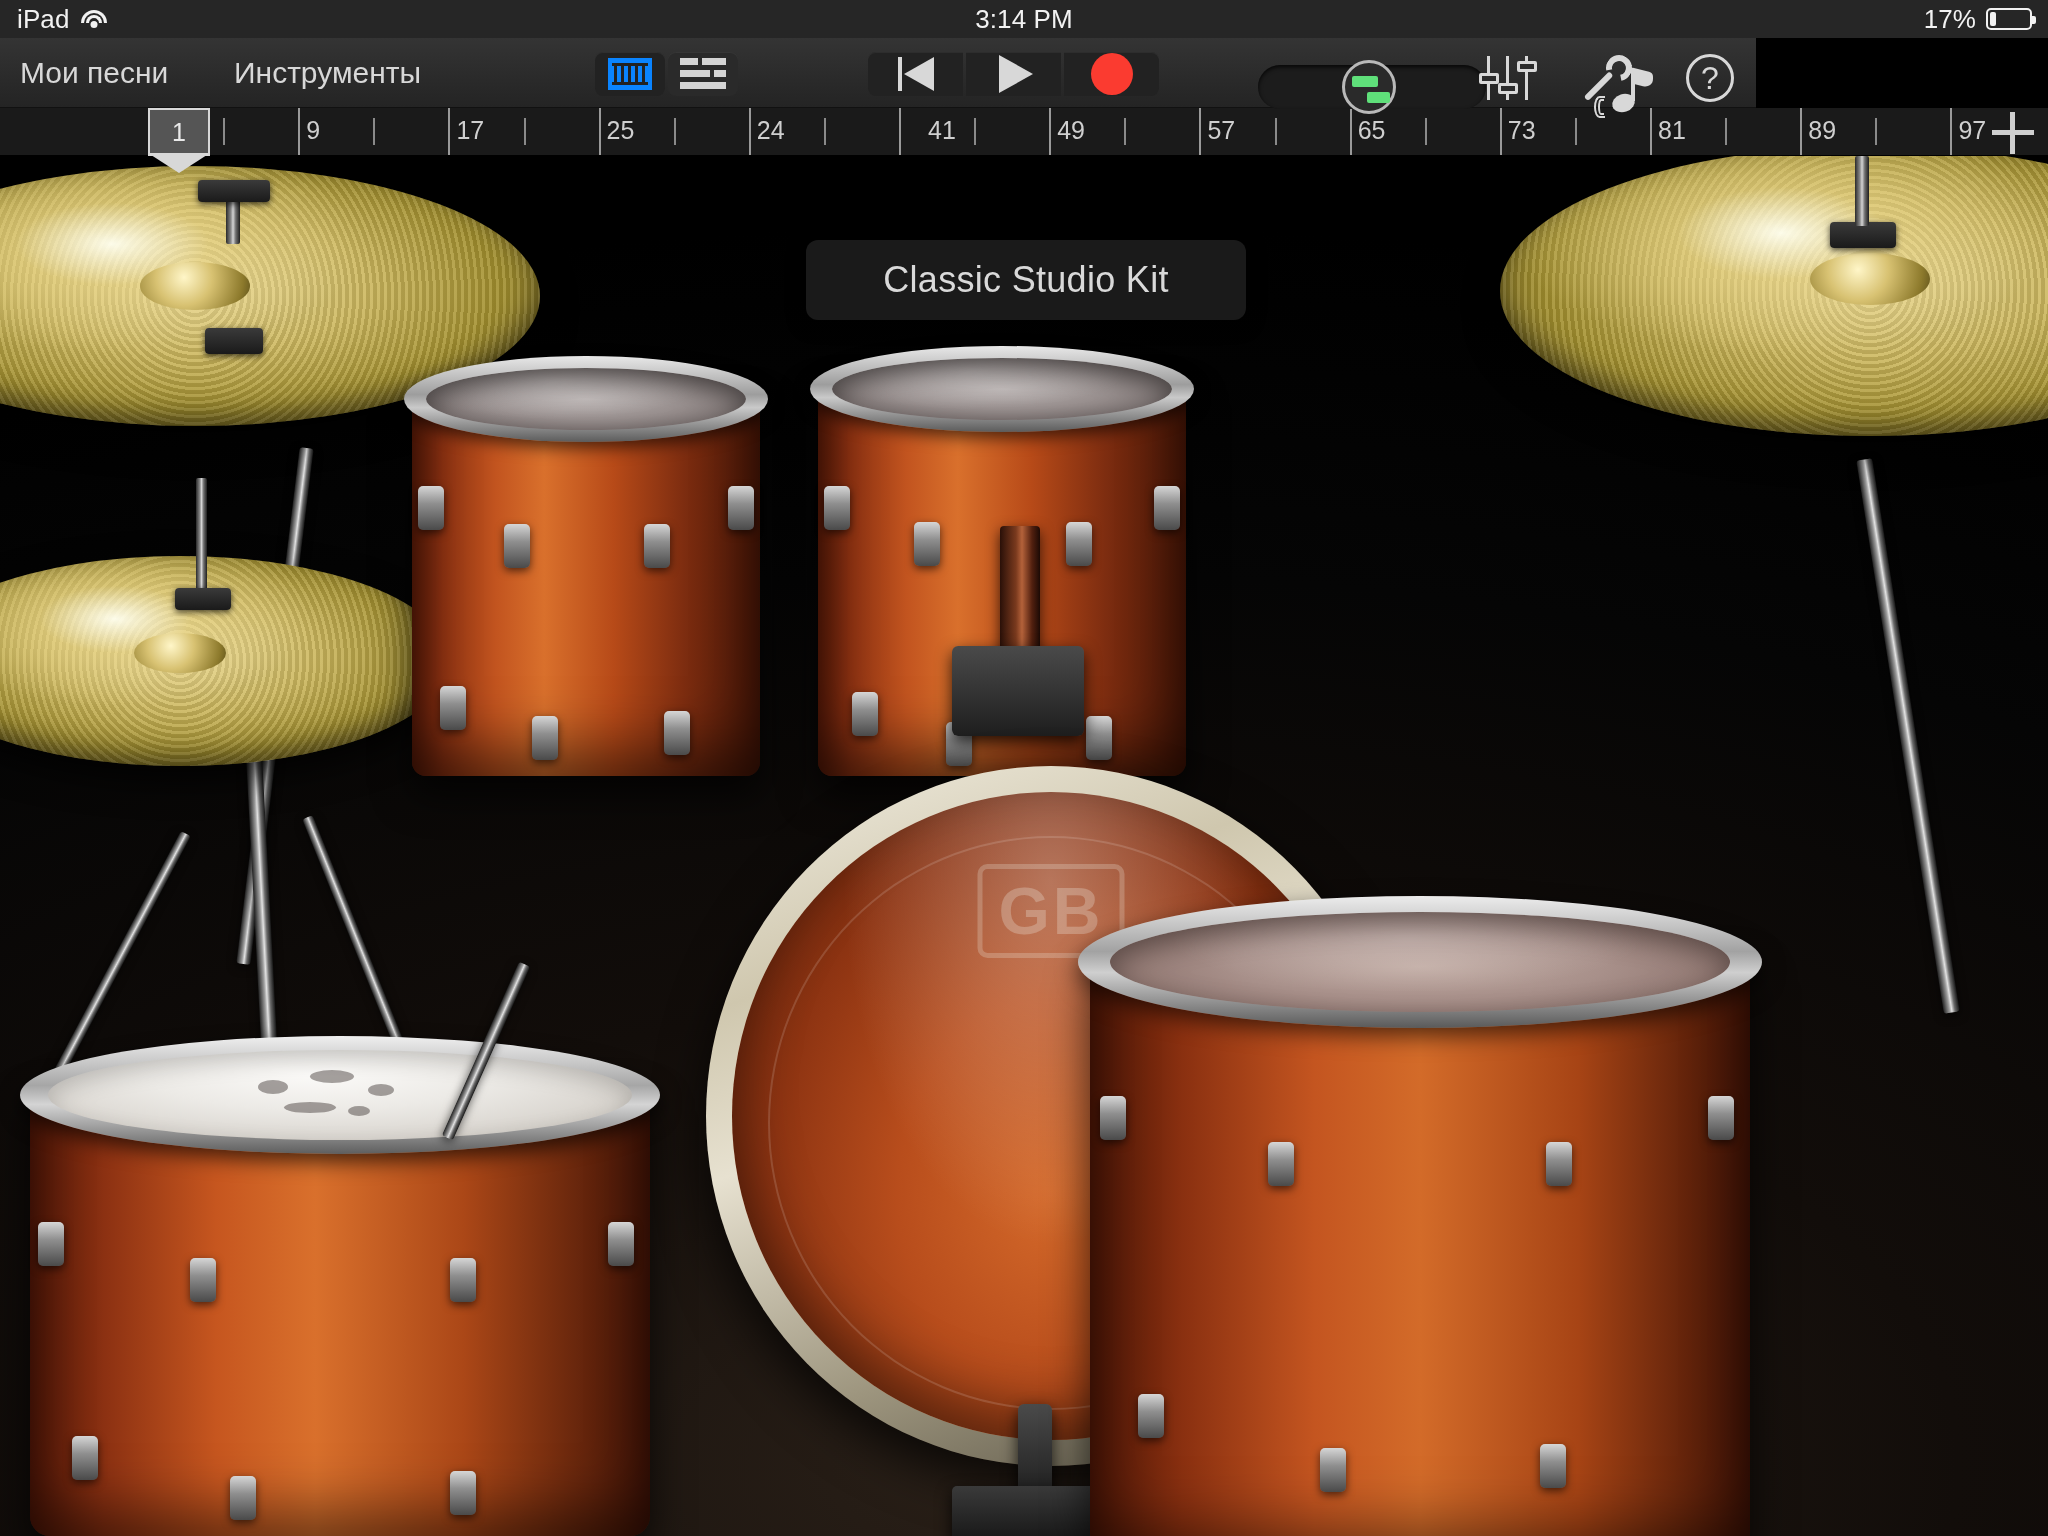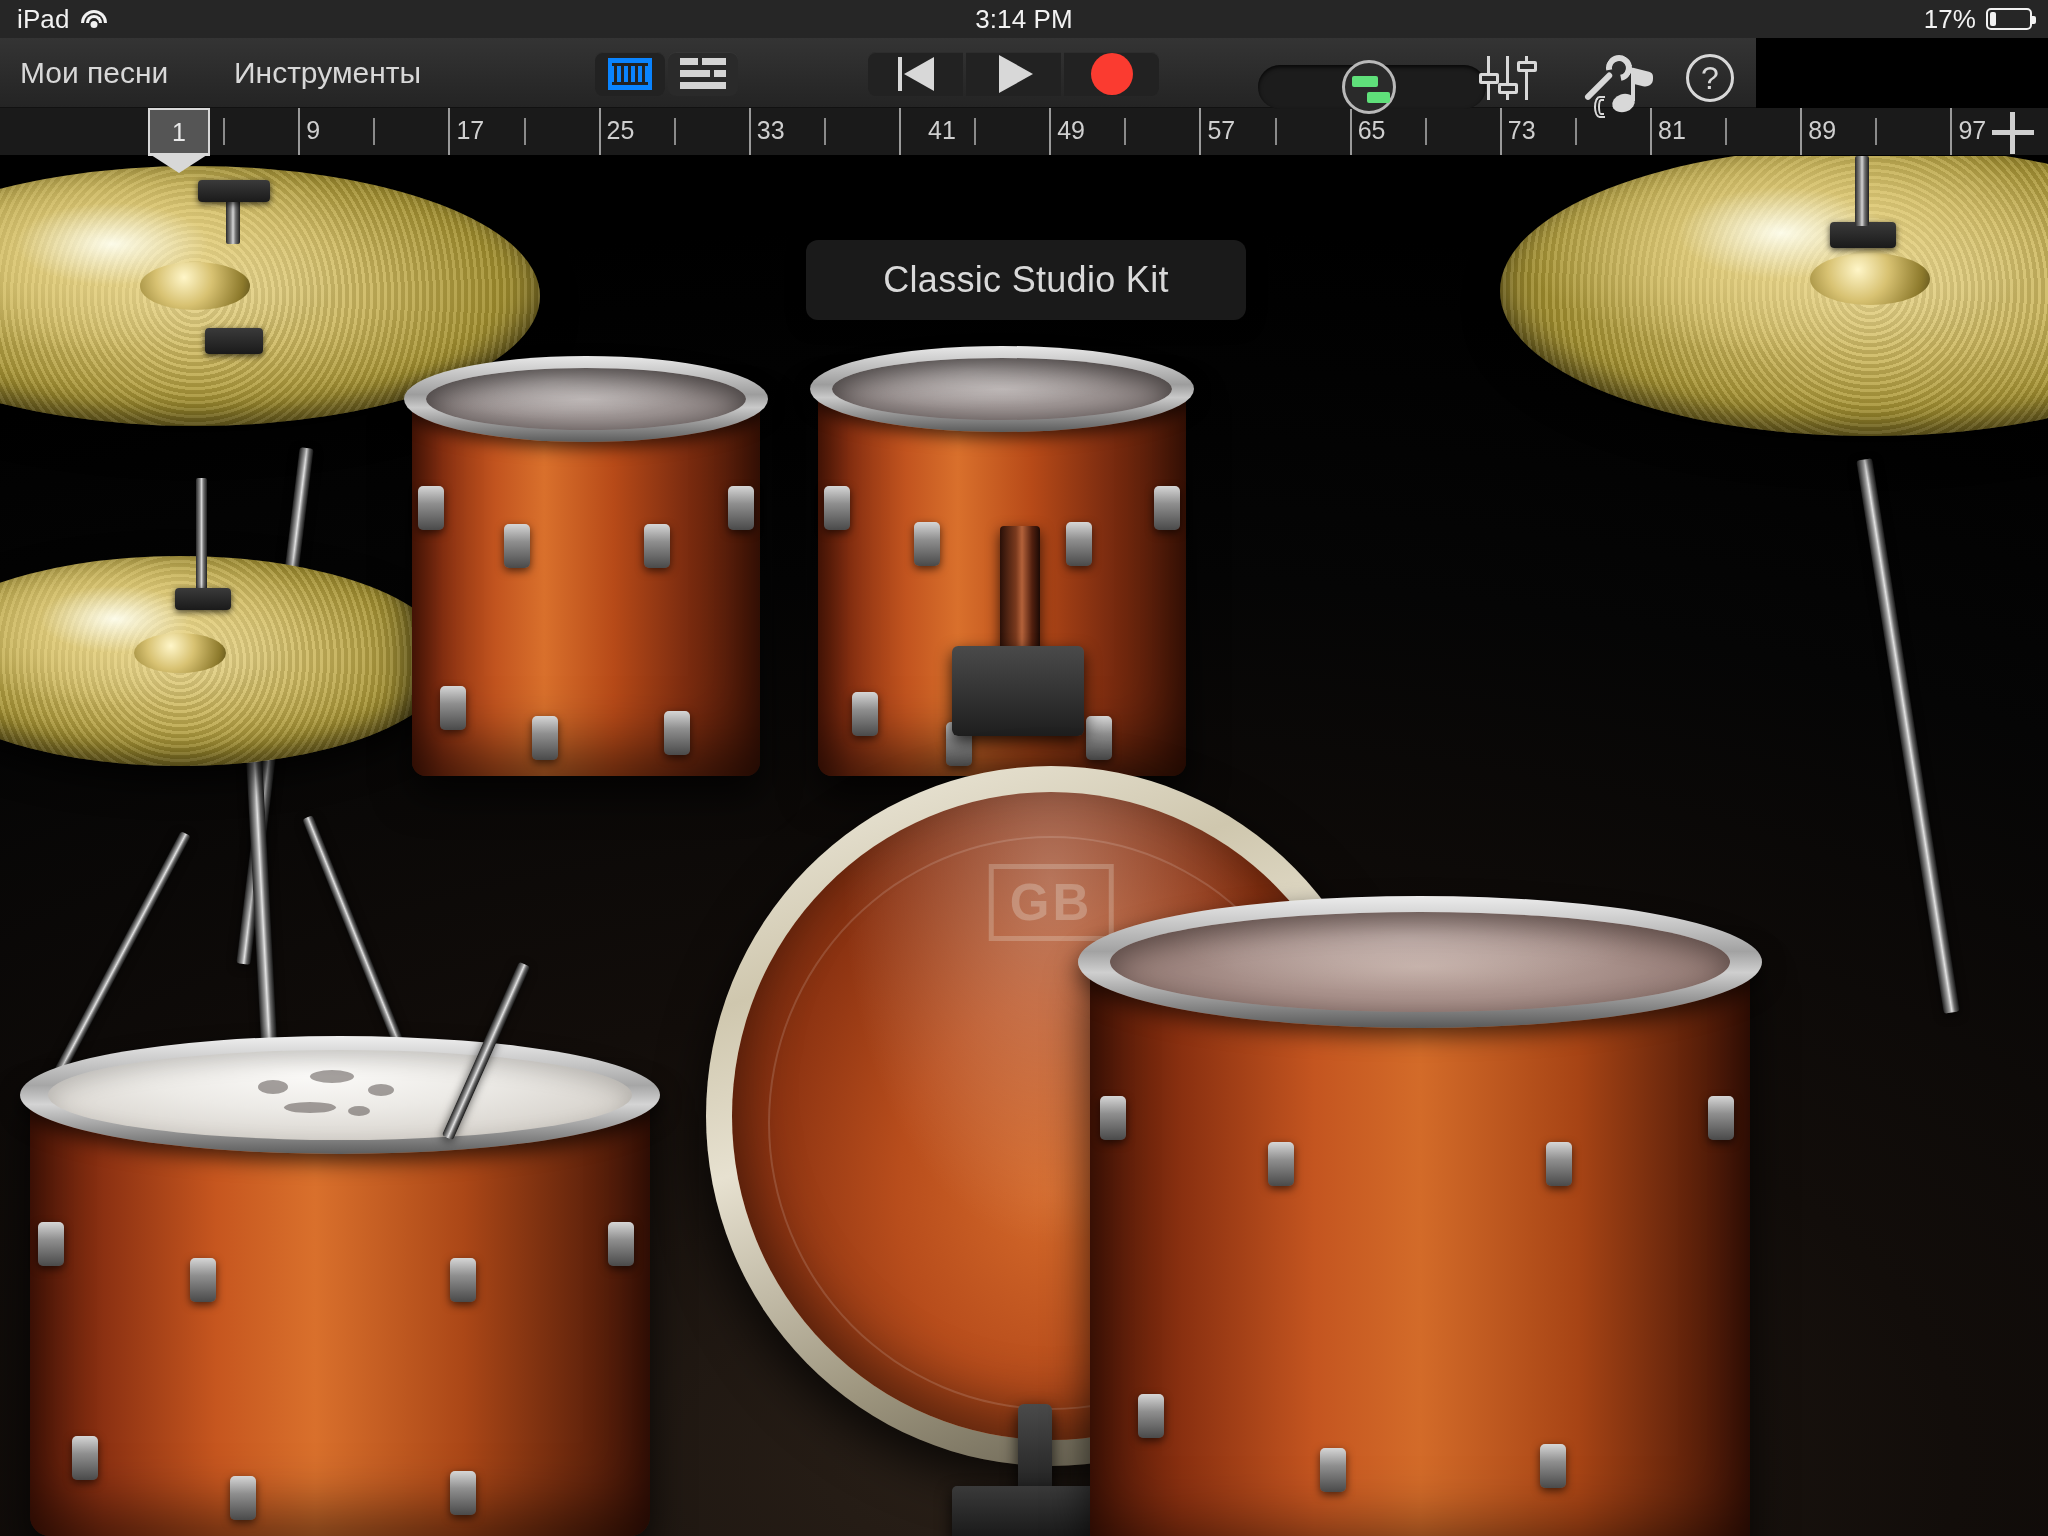--- a/index.html
+++ b/index.html
@@ -187,22 +187,22 @@
     background:linear-gradient(160deg,#f3efe3 0%,#cfc7ae 26%,#e7e1d0 44%,#9d957e 72%,#4f4a3c 100%);
     box-shadow:0 20px 50px rgba(0,0,0,.75); }
   #kick-head { position:absolute; left:26px; top:26px; right:26px; bottom:26px; border-radius:50%;
     background:
       radial-gradient(ellipse at 50% 14%, rgba(255,255,255,.30) 0%, rgba(255,255,255,0) 46%),
       radial-gradient(ellipse at 50% 62%, #d4692a 0%, #b84d1c 34%, #8e3412 62%, #5c1f0a 88%, #3a1206 100%);
     box-shadow:inset 0 -26px 60px rgba(0,0,0,.45); }
   #kick-ring { position:absolute; left:62px; top:70px; right:62px; bottom:56px; border-radius:50%;
     border:2px solid rgba(255,255,255,.14); }
   #kick-logo { position:absolute; left:50%; top:98px; transform:translateX(-50%);
-    color:rgba(236,230,220,.30); font-size:51px; font-weight:bold; letter-spacing:3px;
-    border:5px solid rgba(236,230,220,.26); border-radius:0; padding:4px 16px; }
+    color:rgba(236,230,220,.30); font-size:66px; font-weight:bold; letter-spacing:3px;
+    border:5px solid rgba(236,230,220,.26); border-radius:10px; padding:4px 16px; }
 
   .floor-tom { position:absolute; }
   .ft-shell { position:absolute; left:0; right:0; top:60px; bottom:0; border-radius:16px 16px 24px 24px;
     background:linear-gradient(90deg,#4a1506 0%,#8a3010 14%,#c45520 34%,#d36b29 50%,#a74415 74%,#3c1105 100%);
     box-shadow:inset 0 -28px 60px rgba(0,0,0,.5), 0 20px 44px rgba(0,0,0,.7); }
   .ft-hoop { position:absolute; left:-12px; right:-12px; top:0; height:132px; border-radius:50%;
     background:linear-gradient(180deg,#ececec,#a2a2a2 42%,#cfcfcf 58%,#5a5a5a 100%);
     box-shadow:0 8px 22px rgba(0,0,0,.6); }
   .ft-head { position:absolute; left:20px; right:20px; top:16px; height:100px; border-radius:50%;
     background:
@@ -336,21 +336,21 @@
         <div class="rtick" style="left: 150.204px;"></div>
         <div class="rlabel" style="left: 150.204px;">9</div>
         <div class="rtick minor" style="left: 225.306px;"></div>
         <div class="rtick" style="left: 300.408px;"></div>
         <div class="rlabel" style="left: 300.408px;">17</div>
         <div class="rtick minor" style="left: 375.51px;"></div>
         <div class="rtick" style="left: 450.612px;"></div>
         <div class="rlabel" style="left: 450.612px;">25</div>
         <div class="rtick minor" style="left: 525.714px;"></div>
         <div class="rtick" style="left: 600.816px;"></div>
-        <div class="rlabel" style="left: 600.816px;">33</div>
+        <div class="rlabel" style="left: 600.816px;">24</div>
         <div class="rtick minor" style="left: 675.918px;"></div>
         <div class="rtick" style="left: 751.02px;"></div>
         <div class="rlabel" style="left: 772px;">41</div>
         <div class="rtick minor" style="left: 826.122px;"></div>
         <div class="rtick" style="left: 901.224px;"></div>
         <div class="rlabel" style="left: 901.224px;">49</div>
         <div class="rtick minor" style="left: 976.327px;"></div>
         <div class="rtick" style="left: 1051.43px;"></div>
         <div class="rlabel" style="left: 1051.43px;">57</div>
         <div class="rtick minor" style="left: 1126.53px;"></div>

